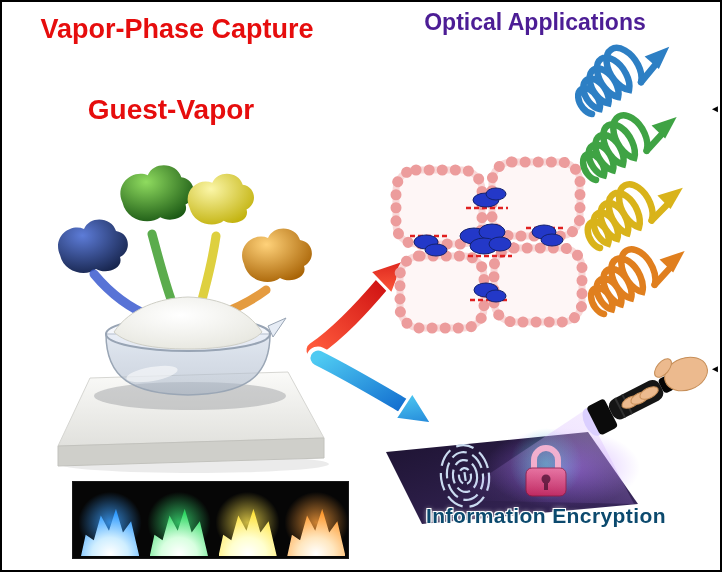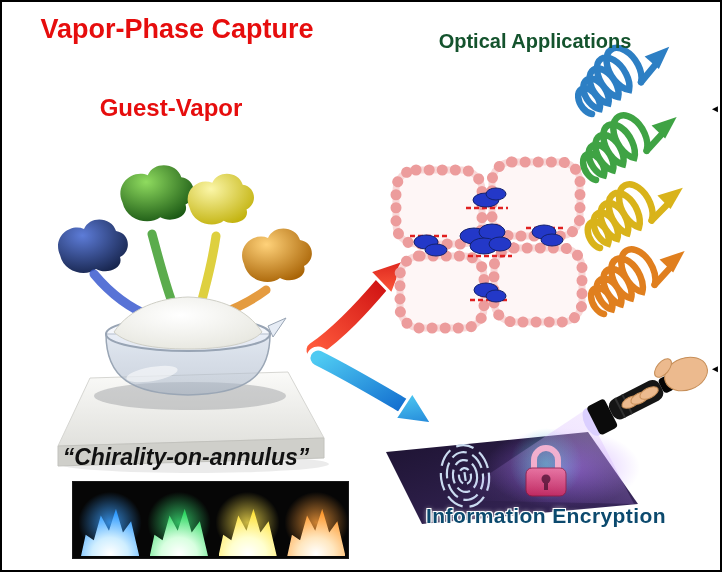--- a/index.html
+++ b/index.html
@@ -3,22 +3,22 @@
 <meta charset="utf-8">
 <style>
   * { margin:0; padding:0; box-sizing:border-box; }
   html,body { background:#ffffff; font-family:"Liberation Sans", sans-serif; }
   .canvas {
     position:relative; width:722px; height:572px;
     background:#ffffff; border:2px solid #000; overflow:hidden;
   }
   .label { position:absolute; font-weight:bold; text-align:center; line-height:1.15; }
   .title-left  { left:10px;  top:12px;  width:330px; font-size:27px; color:#e60d0d; }
-  .title-right { left:368px; top:28px;  width:330px; font-size:20px; color:#14532d; }
-  .guest-vapor { left:58px;  top:92px;  width:222px; font-size:24px; color:#e60d0d; }
+  .title-right { left:368px; top:7px;  width:330px; font-size:23px; color:#4c1d95; }
+  .guest-vapor { left:58px;  top:92px;  width:222px; font-size:28px; color:#e60d0d; }
   .chirality   { left:18px;  top:442px; width:332px; font-size:23px; color:#111; font-style:italic; }
   .tunable     { left:406px; top:336px; width:224px; font-size:21px; color:#e01212; font-style:italic; }
   .encryption-label {
     left:392px; top:502px; width:304px; font-size:21px; color:#0c4a6e; letter-spacing:.4px;
     text-shadow:-1px -1px 0 #fff, 1px -1px 0 #fff, -1px 1px 0 #fff, 1px 1px 0 #fff, 0 0 5px #fff;
   }
   .gfx { position:absolute; left:0; top:0; }
   
   .photo-strip {
     position:absolute; left:70px; top:479px; width:277px; height:78px;
@@ -237,21 +237,20 @@
         <ellipse cx="638" cy="396" rx="5" ry="10" transform="rotate(63 638 396)"></ellipse>
         <ellipse cx="647" cy="391" rx="5" ry="10" transform="rotate(63 647 391)"></ellipse>
         <ellipse cx="661" cy="366" rx="6" ry="11" transform="rotate(40 661 366)"></ellipse>
       </g>
     </g>
   </svg>
 
   <div class="label title-left">Vapor-Phase Capture</div>
   <div class="label title-right">Optical Applications</div>
   <div class="label guest-vapor">Guest-Vapor</div>
-  <div class="label chirality">“Chirality-on-annulus”</div>
   <div class="label encryption-label">Information Encryption</div>
 
   <div class="photo-strip">
     <div class="pile p1" style="--core:#cfeeff;--mid:#2f9bff;--glow:rgba(60,160,255,0.85)">
         <div class="glow"></div>
         <div class="mound"></div>
       </div>
     <div class="pile p2" style="--core:#d8ffe0;--mid:#2fd964;--glow:rgba(60,230,120,0.8)">
         <div class="glow"></div>
         <div class="mound"></div>

